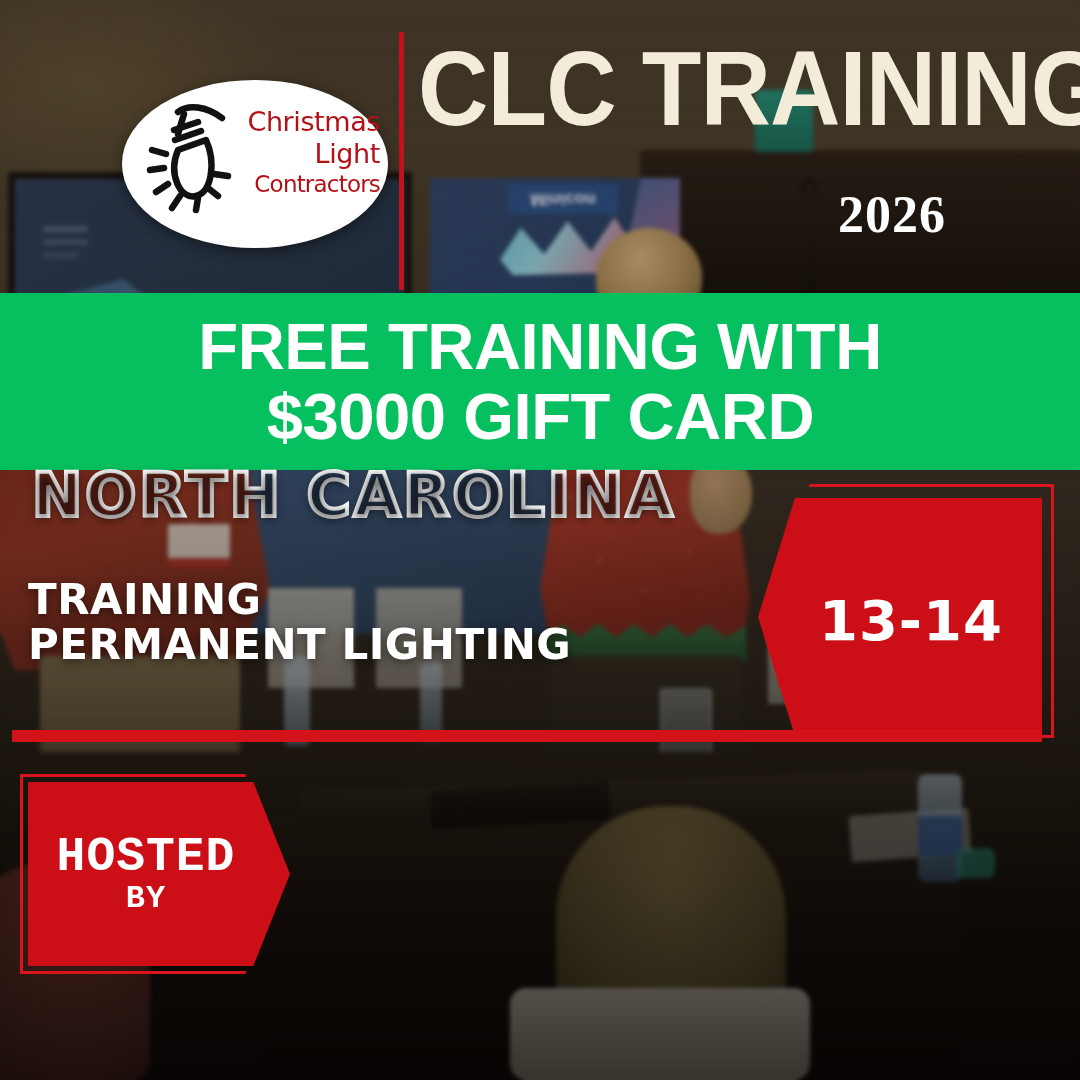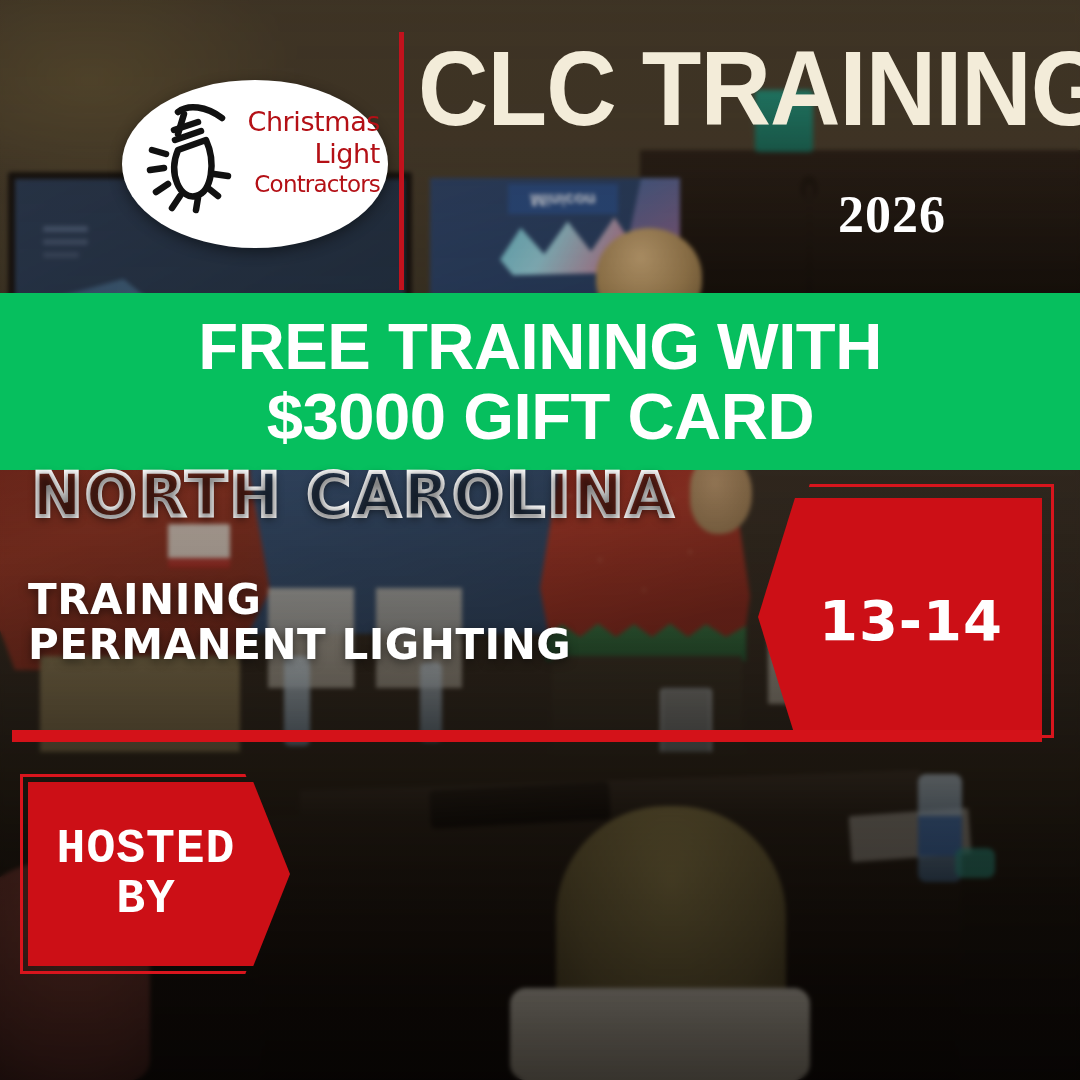--- a/index.html
+++ b/index.html
@@ -381,21 +381,21 @@
   }
   .host-l1, .host-l2 {
     font-family:Liberation Mono, monospace;
     font-weight:700;
     color:#ffffff;
     line-height:1.0;
     letter-spacing:1px;
     margin-right:26px;
   }
   .host-l1 { font-size:48px; }
-  .host-l2 { font-size:48px; margin-top:2px; }
+  .host-l2 { font-size:32px; margin-top:2px; }
 
   
   .presenter {
     position:absolute; left:386px; top:812px; width:694px;
     font-family:"DejaVu Sans", sans-serif;
     font-weight:700;
     font-size:72px;
     line-height:1.04;
     letter-spacing:1px;
     color:transparent;

